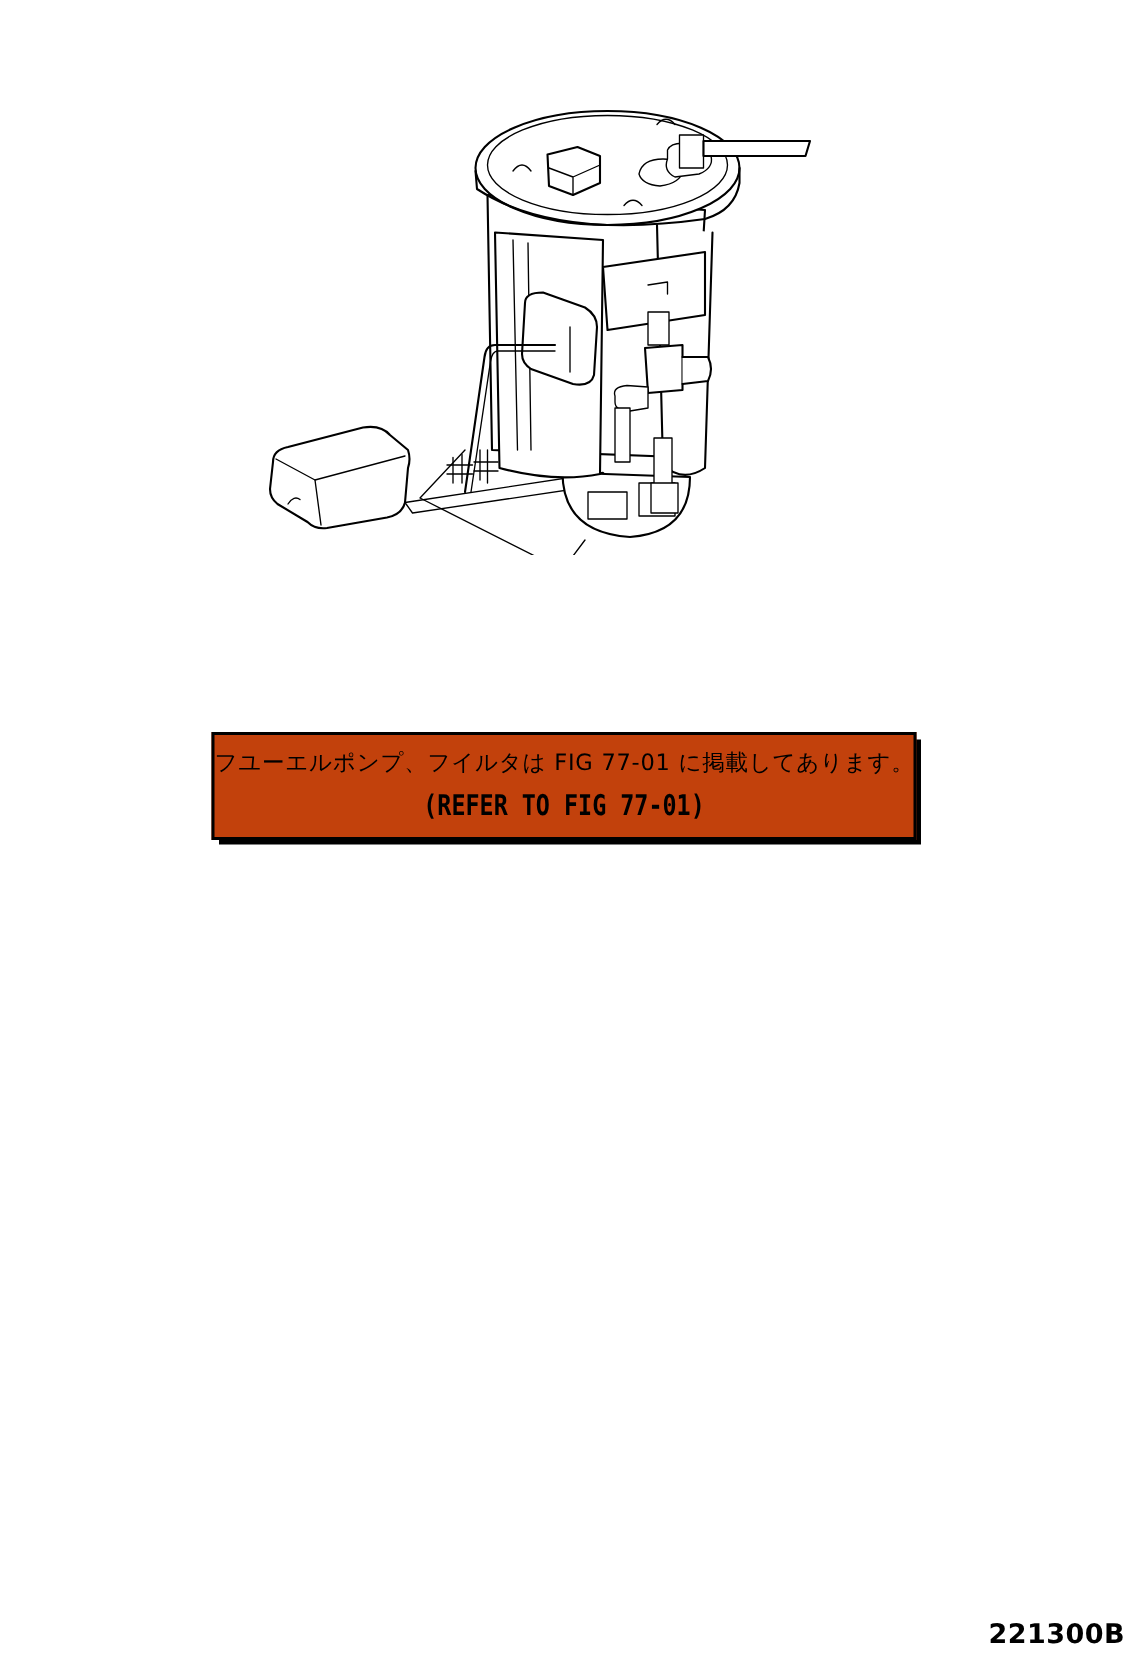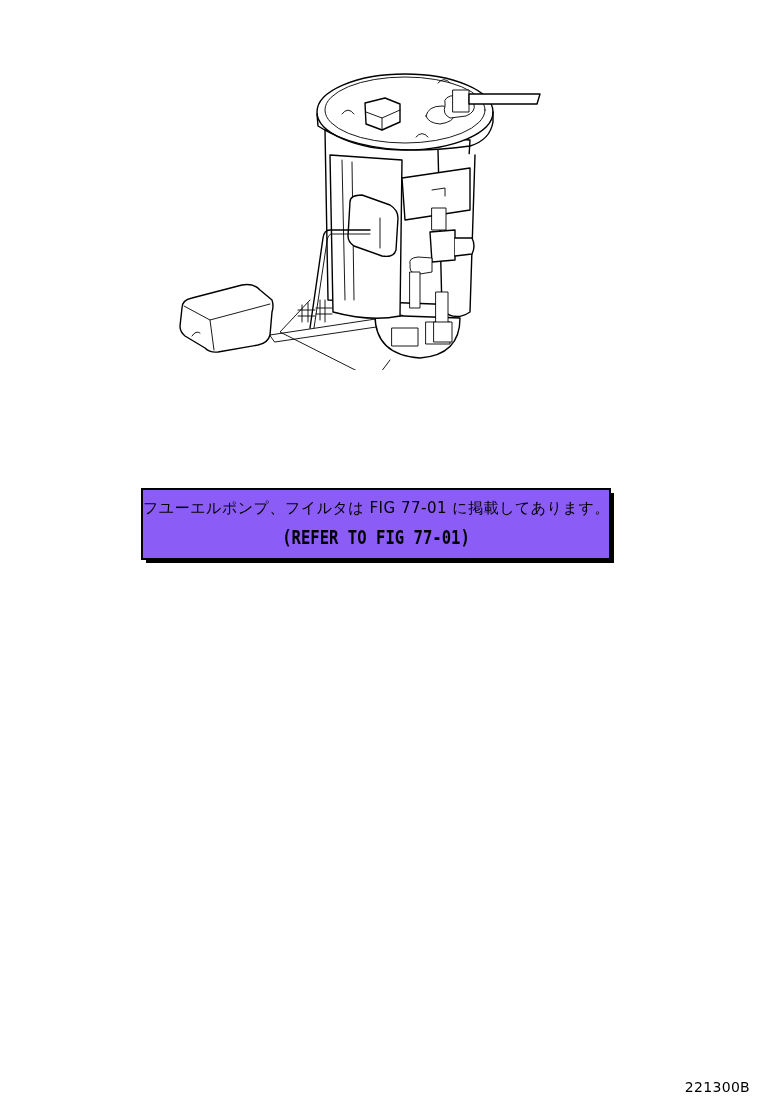--- a/index.html
+++ b/index.html
@@ -44,21 +44,21 @@
     width: 468px;
     height: 70px;
     background: #000;
   }
   .notice-box {
     position: absolute;
     left: 141px;
     top: 488px;
     width: 466px;
     height: 68px;
-    background: #8b5cf6;
+    background: #c2410c;
     border: 2px solid #000;
     box-sizing: content-box;
   }
   .notice-jp {
     position: absolute;
     left: 0;
     right: 0;
     top: 9px;
     text-align: center;
     font-family: "DejaVu Sans", sans-serif;
@@ -76,22 +76,23 @@
     font-size: 19px;
     font-weight: bold;
     transform: scaleX(0.82);
     white-space: nowrap;
   }
   .figure-code {
     position: absolute;
     right: 10px;
     top: 1079px;
     font-family: "DejaVu Sans", sans-serif;
-    font-size: 14px;
+    font-size: 18px;
     letter-spacing: 0.3px;
+    font-weight: bold;
   }
 </style>
 </head>
 <body>
 
 <div class="illustration">
   <svg viewBox="0 0 380 310" xmlns="http://www.w3.org/2000/svg">
 
     <path d="M155 70 L158 240 L290 245 L300 80 Z"></path>
 

